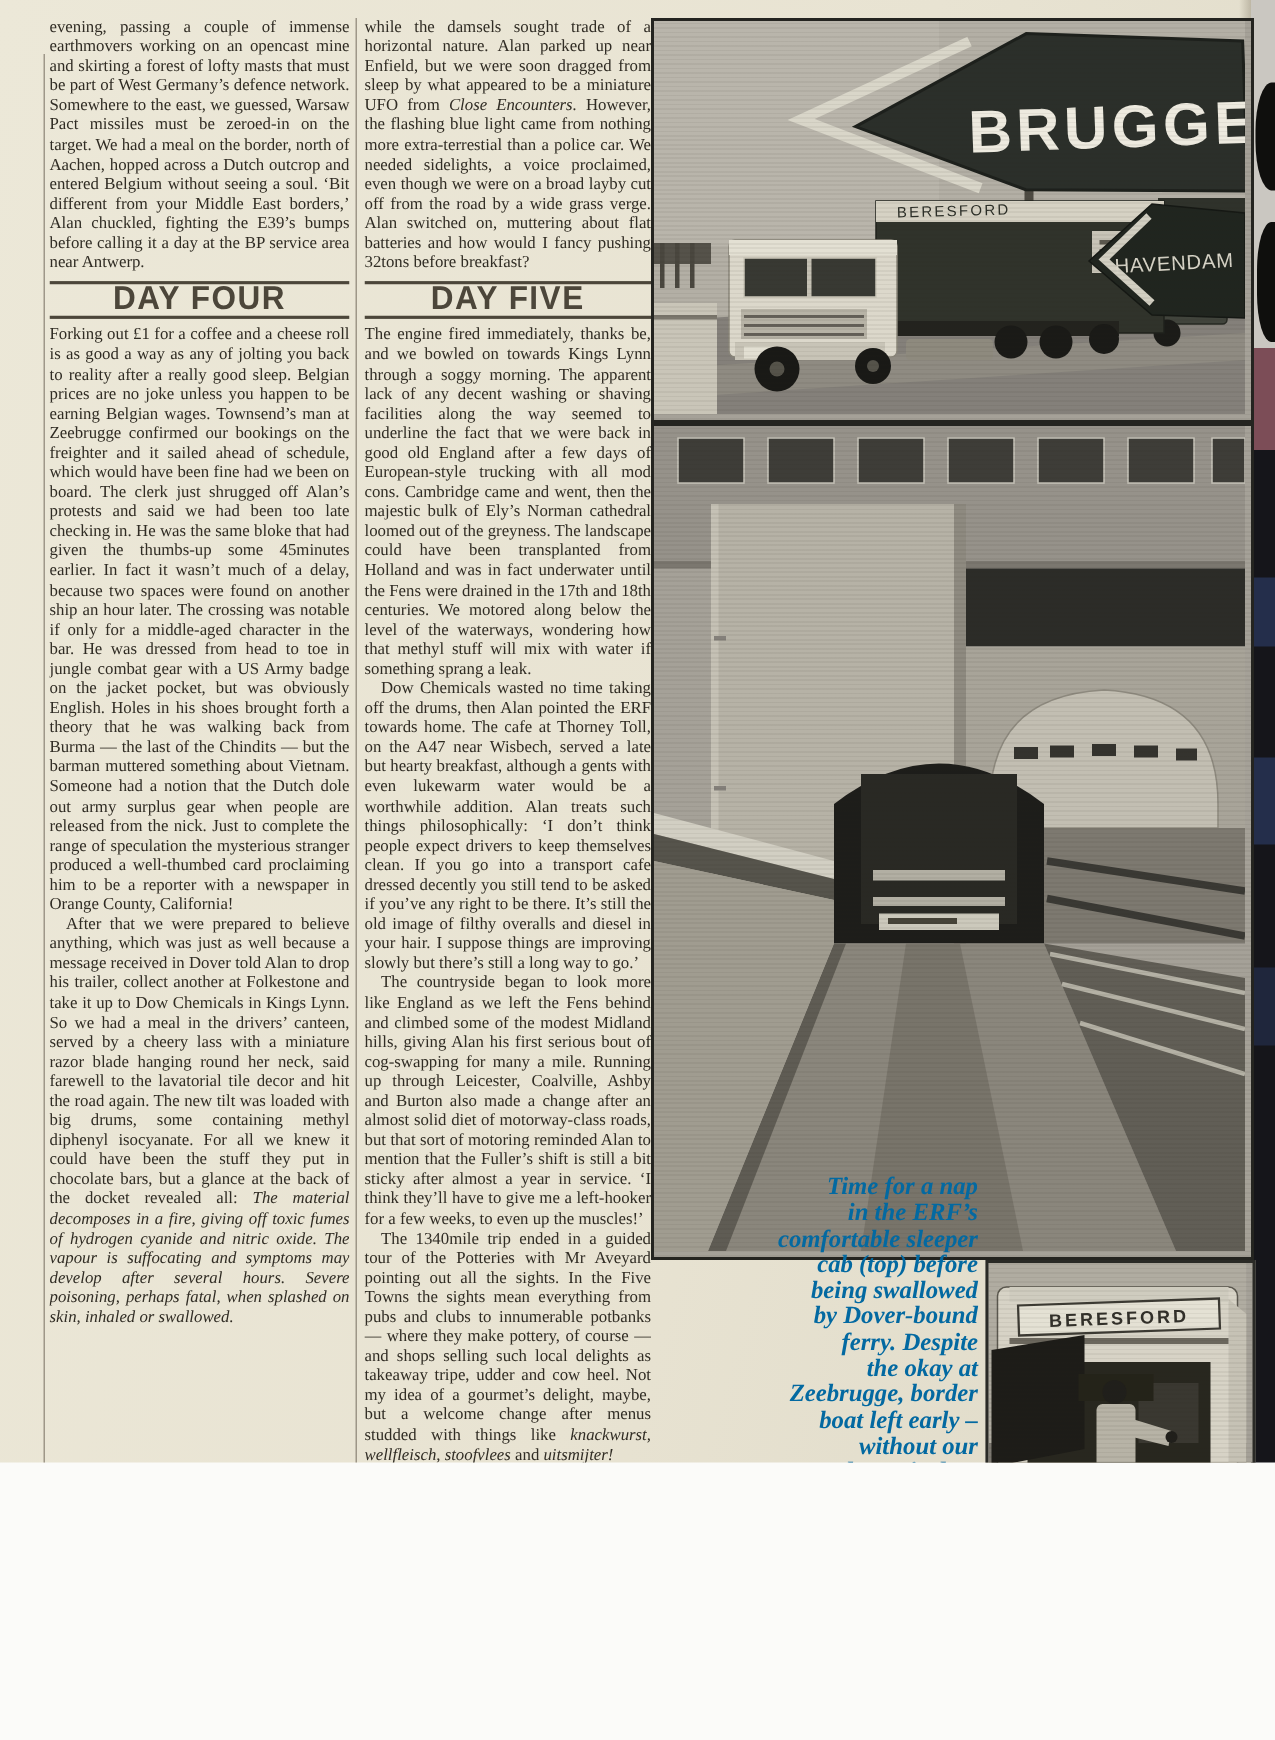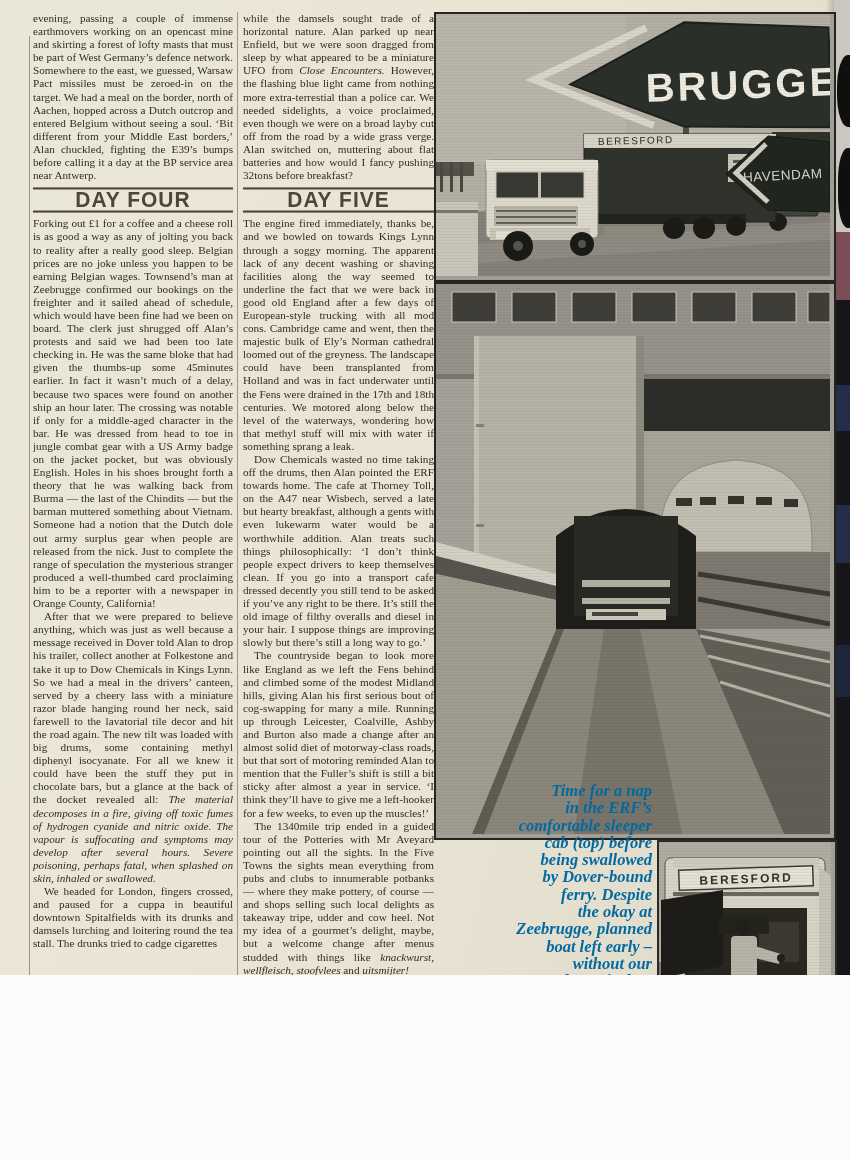--- a/index.html
+++ b/index.html
@@ -76,21 +76,20 @@
   </div>
 
   <div class="rule-v rv-left"></div>
   <div class="rule-v rv-mid"></div>
 
   <div class="col col-left">
     <p class="para"><span>evening, passing a couple of immense earthmovers working on an opencast mine and skirting a forest of lofty masts that must be part of West Germany’s defence network. Somewhere to the east, we guessed, Warsaw Pact missiles must be zeroed-in on the target. We had a meal on the border, north of Aachen, hopped across a Dutch outcrop and entered Belgium without seeing a soul. ‘Bit different from your Middle East borders,’ Alan chuckled, fighting the E39’s bumps before calling it a day at the BP service area near Antwerp.</span></p>
     <div class="day-heading">DAY FOUR</div>
     <p class="para"><span>Forking out £1 for a coffee and a cheese roll is as good a way as any of jolting you back to reality after a really good sleep. Belgian prices are no joke unless you happen to be earning Belgian wages. Townsend’s man at Zeebrugge confirmed our bookings on the freighter and it sailed ahead of schedule, which would have been fine had we been on board. The clerk just shrugged off Alan’s protests and said we had been too late checking in. He was the same bloke that had given the thumbs-up some 45minutes earlier. In fact it wasn’t much of a delay, because two spaces were found on another ship an hour later. The crossing was notable if only for a middle-aged character in the bar. He was dressed from head to toe in jungle combat gear with a US Army badge on the jacket pocket, but was obviously English. Holes in his shoes brought forth a theory that he was walking back from Burma — the last of the Chindits — but the barman muttered something about Vietnam. Someone had a notion that the Dutch dole out army surplus gear when people are released from the nick. Just to complete the range of speculation the mysterious stranger produced a well-thumbed card proclaiming him to be a reporter with a newspaper in Orange County, California!</span></p>
     <p class="para indent"><span>After that we were prepared to believe anything, which was just as well because a message received in Dover told Alan to drop his trailer, collect another at Folkestone and take it up to Dow Chemicals in Kings Lynn. So we had a meal in the drivers’ canteen, served by a cheery lass with a miniature razor blade hanging round her neck, said farewell to the lavatorial tile decor and hit the road again. The new tilt was loaded with big drums, some containing methyl diphenyl isocyanate. For all we knew it could have been the stuff they put in chocolate bars, but a glance at the back of the docket revealed all: </span><span style="font-style: italic;">The material decomposes in a fire, giving off toxic fumes of hydrogen cyanide and nitric oxide. The vapour is suffocating and symptoms may develop after several hours. Severe poisoning, perhaps fatal, when splashed on skin, inhaled or swallowed.</span></p>
-    <p class="para indent"><span>We headed for London, fingers crossed, and paused for a cuppa in beautiful downtown Spitalfields with its drunks and damsels lurching and loitering round the tea stall. The drunks tried to cadge cigarettes</span></p>
   </div>
 
   <div class="col col-mid">
     <p class="para"><span>while the damsels sought trade of a horizontal nature. Alan parked up near Enfield, but we were soon dragged from sleep by what appeared to be a miniature UFO from </span><span style="font-style: italic;">Close Encounters.</span><span> However, the flashing blue light came from nothing more extra-terrestial than a police car. We needed sidelights, a voice proclaimed, even though we were on a broad layby cut off from the road by a wide grass verge. Alan switched on, muttering about flat batteries and how would I fancy pushing 32tons before breakfast?</span></p>
     <div class="day-heading">DAY FIVE</div>
     <p class="para"><span>The engine fired immediately, thanks be, and we bowled on towards Kings Lynn through a soggy morning. The apparent lack of any decent washing or shaving facilities along the way seemed to underline the fact that we were back in good old England after a few days of European-style trucking with all mod cons. Cambridge came and went, then the majestic bulk of Ely’s Norman cathedral loomed out of the greyness. The landscape could have been transplanted from Holland and was in fact underwater until the Fens were drained in the 17th and 18th centuries. We motored along below the level of the waterways, wondering how that methyl stuff will mix with water if something sprang a leak.</span></p>
     <p class="para indent"><span>Dow Chemicals wasted no time taking off the drums, then Alan pointed the ERF towards home. The cafe at Thorney Toll, on the A47 near Wisbech, served a late but hearty breakfast, although a gents with even lukewarm water would be a worthwhile addition. Alan treats such things philosophically: ‘I don’t think people expect drivers to keep themselves clean. If you go into a transport cafe dressed decently you still tend to be asked if you’ve any right to be there. It’s still the old image of filthy overalls and diesel in your hair. I suppose things are improving slowly but there’s still a long way to go.’</span></p>
     <p class="para indent"><span>The countryside began to look more like England as we left the Fens behind and climbed some of the modest Midland hills, giving Alan his first serious bout of cog-swapping for many a mile. Running up through Leicester, Coalville, Ashby and Burton also made a change after an almost solid diet of motorway-class roads, but that sort of motoring reminded Alan to mention that the Fuller’s shift is still a bit sticky after almost a year in service. ‘I think they’ll have to give me a left-hooker for a few weeks, to even up the muscles!’</span></p>
     <p class="para indent"><span>The 1340mile trip ended in a guided tour of the Potteries with Mr Aveyard pointing out all the sights. In the Five Towns the sights mean everything from pubs and clubs to innumerable potbanks — where they make pottery, of course — and shops selling such local delights as takeaway tripe, udder and cow heel. Not my idea of a gourmet’s delight, maybe, but a welcome change after menus studded with things like </span><span style="font-style: italic;">knackwurst, wellfleisch, stoofvlees</span><span> and </span><span style="font-style: italic;">uitsmijter!</span></p>
   </div>
@@ -287,21 +286,21 @@
 
   <div class="caption">
       <div>Time for a nap</div>
       <div>in the ERF’s</div>
       <div>comfortable sleeper</div>
       <div>cab (top) before</div>
       <div>being swallowed</div>
       <div>by Dover-bound</div>
       <div>ferry. Despite</div>
       <div>the okay at</div>
-      <div>Zeebrugge, planned</div>
+      <div>Zeebrugge, border</div>
       <div>boat left early –</div>
       <div>without our</div>
       <div>dynamic duo.</div>
       <div>Back in England</div>
       <div>(giving) and a</div>
       <div>notion for Alan</div>
       <div>to make checks</div>
     </div>
 
   <div class="footer">TRUCK October 1978</div>

